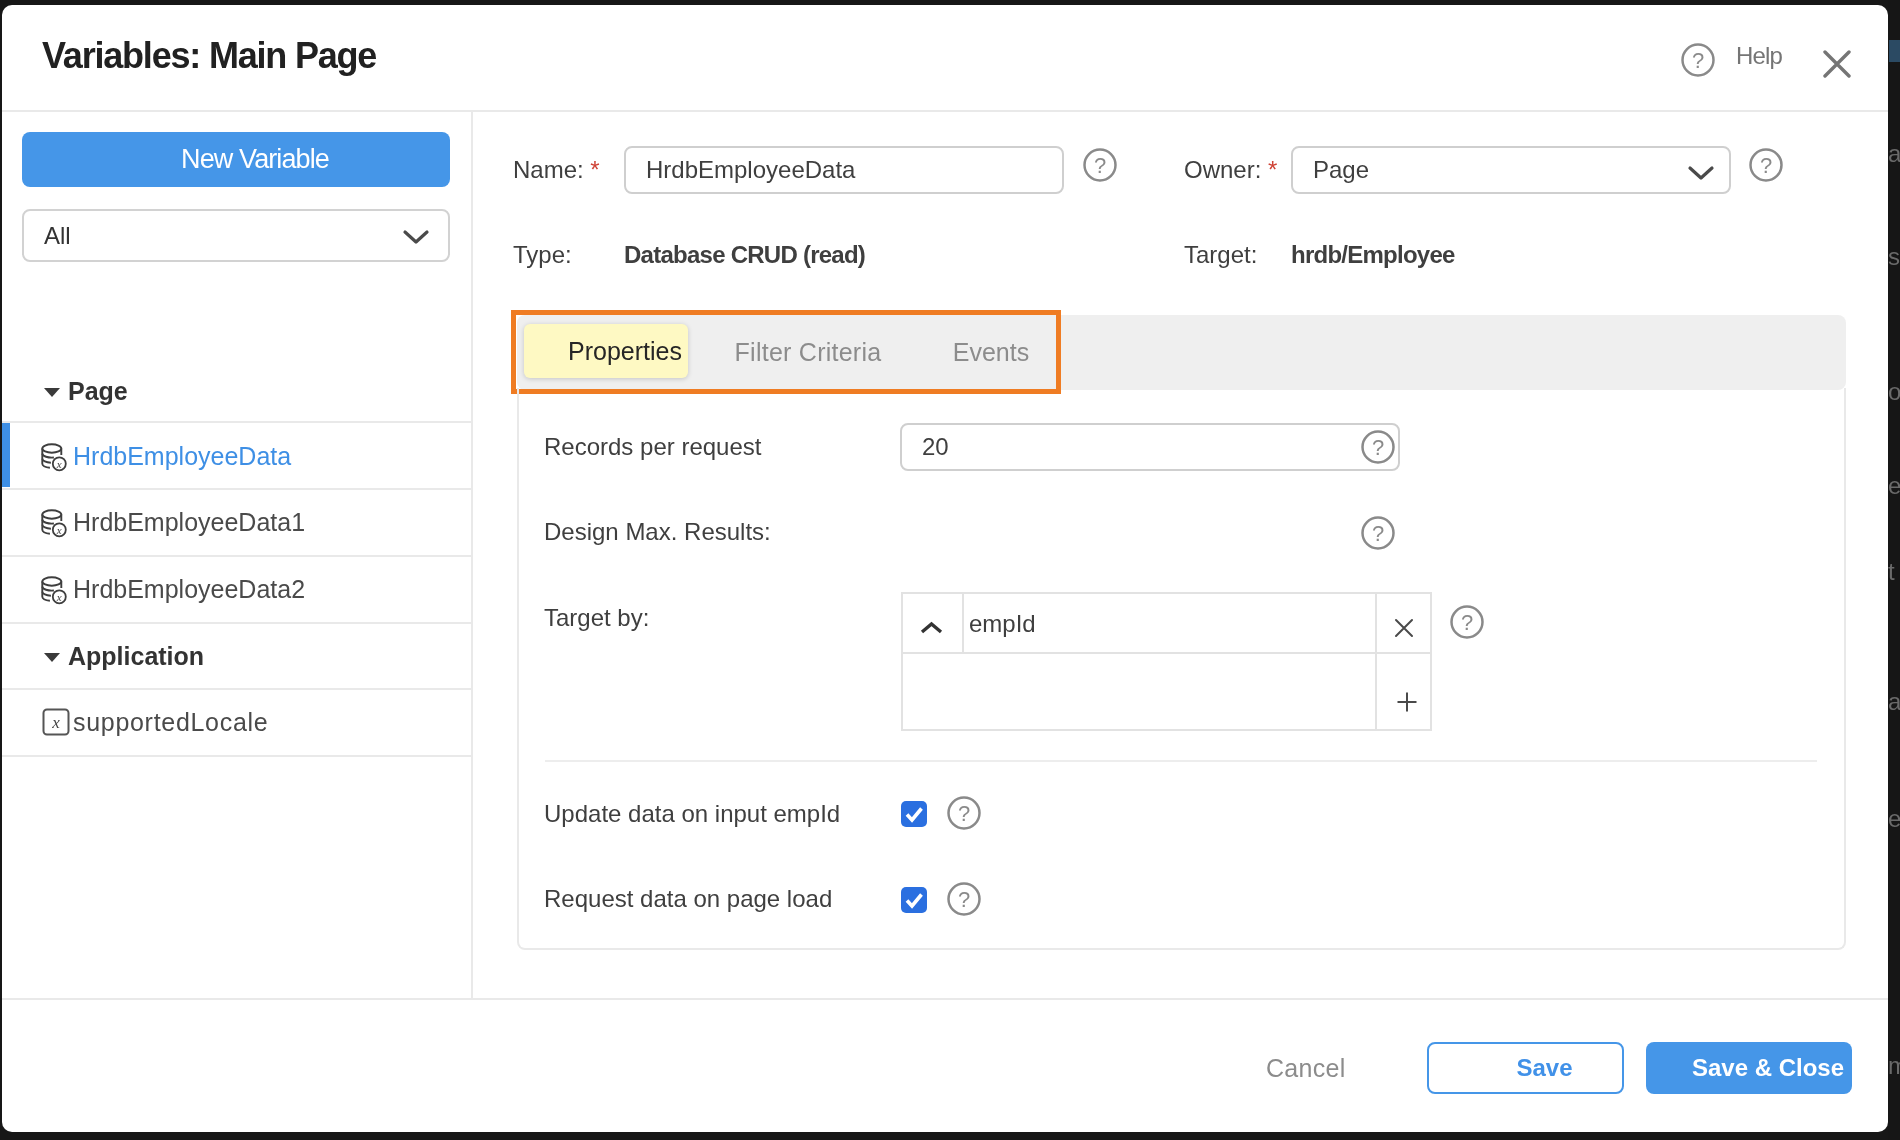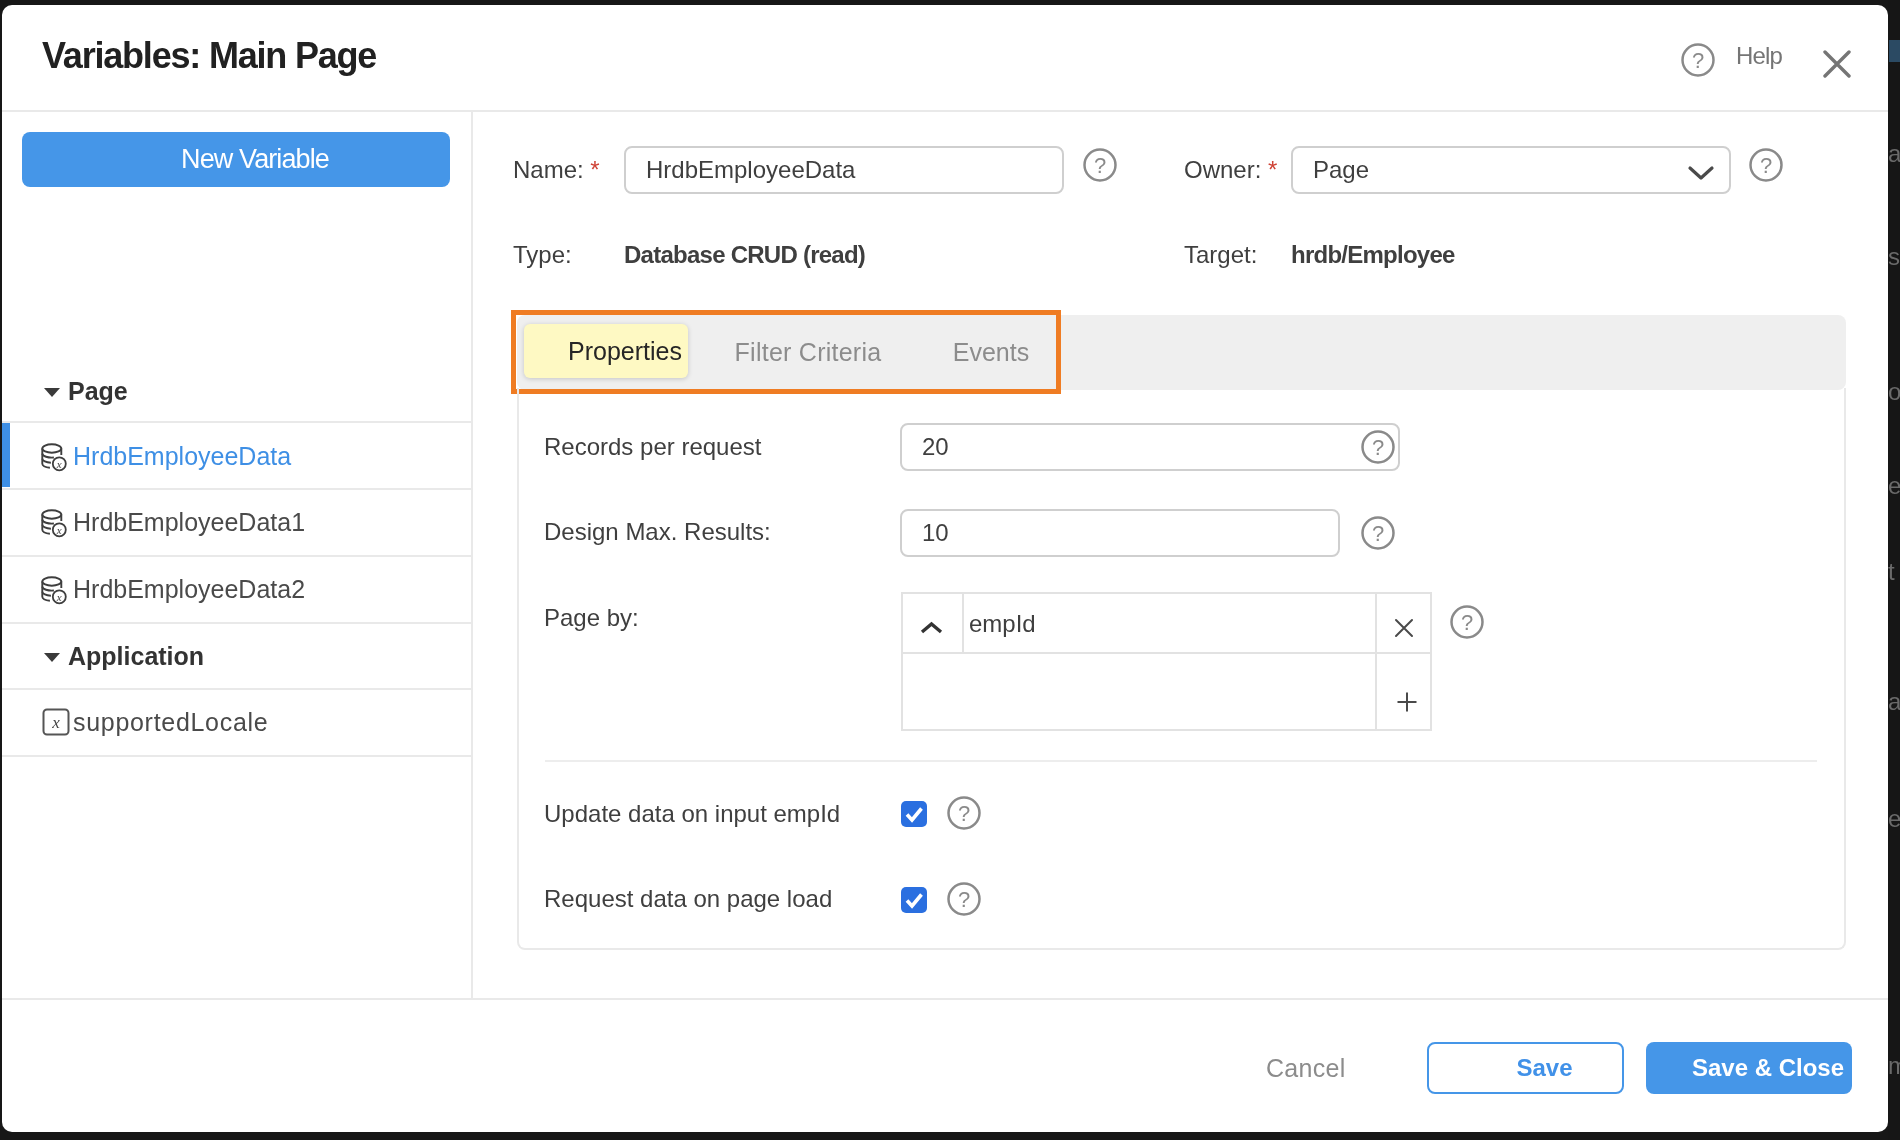--- a/index.html
+++ b/index.html
@@ -36,20 +36,25 @@
   <div class="abs" style="left:1734px; top:37px; font-size:24px; color:#757575; letter-spacing:-0.8px;">Help</div>
   <svg class="abs" style="left:1821px; top:45px;" width="28" height="28" viewBox="0 0 28 28">
       <path d="M2 2 L26 26 M26 2 L2 26" stroke="#757575" stroke-width="3.4" stroke-linecap="round"></path>
     </svg>
   <div class="abs hdiv" style="left:0; top:105px; width:1886px;"></div>
 
   <div class="abs" style="left:469px; top:105px; width:2px; height:888px; background:#e9e9e9;"></div>
 
   <div class="abs vcenter" style="left:20px; top:127px; width:428px; height:55px; background:#4596e8; border-radius:8px; justify-content:center; color:#fff; font-size:27px; letter-spacing:-0.9px;">New Variable</div>
 
+  <div class="abs vcenter" style="left:20px; top:204px; width:428px; height:53px; border:2px solid #d2d2d2; border-radius:8px; font-size:24px; color:#333; padding-left:20px;">All
+    <svg class="abs" style="right:18px; top:18px;" width="28" height="17" viewBox="0 0 28 17">
+        <polyline points="3,3 14,13 25,3" fill="none" stroke="#4a4a4a" stroke-width="3.2" stroke-linecap="round" stroke-linejoin="round"></polyline>
+      </svg>
+  </div>
 
 
   <div class="abs" style="left:42px; top:383px; width:0; height:0; border-left:8px solid transparent; border-right:8px solid transparent; border-top:9px solid #3a3a3a;"></div>
   <div class="abs" style="left:66px; top:372px; font-size:25px; font-weight:700; color:#333;">Page</div>
   <div class="abs hdiv" style="left:0; top:416px; width:469px;"></div>
 
   <div class="abs" style="left:0px; top:418px; width:8px; height:64px; background:#3e8fe5;"></div>
   <svg class="abs" style="left:38px; top:437px;" width="30" height="31" viewBox="0 0 30 31">
     <g fill="none" stroke="#3e3e3e" stroke-width="1.9">
       <ellipse cx="11.8" cy="6.5" rx="9.5" ry="4.2"></ellipse>
@@ -135,27 +140,26 @@
   <div class="abs" style="left:515px; top:383px; width:1329px; height:562px; border:2px solid #e9e9e9; border-top:none; border-radius:0 0 8px 8px;"></div>
 
   <div class="abs lbl" style="left:542px; top:428px;">Records per request</div>
   <div class="abs input" style="left:898px; top:418px; width:500px; height:48px;">20</div>
   <svg class="abs" style="left:1358px; top:424px;" width="36" height="36" viewBox="0 0 36 36">
       <circle cx="18" cy="18" r="15.5" fill="none" stroke="#8a8a8a" stroke-width="2.5"></circle>
       <text x="18" y="26" text-anchor="middle" font-size="22" fill="#8a8a8a" font-family="Liberation Sans">?</text>
     </svg>
 
   <div class="abs lbl" style="left:542px; top:513px;">Design Max. Results:</div>
-  <div class="abs input" style="left:898px; top:504px; width:440px; height:48px;">10</div>
   <svg class="abs" style="left:1358px; top:510px;" width="36" height="36" viewBox="0 0 36 36">
       <circle cx="18" cy="18" r="15.5" fill="none" stroke="#8a8a8a" stroke-width="2.5"></circle>
       <text x="18" y="26" text-anchor="middle" font-size="22" fill="#8a8a8a" font-family="Liberation Sans">?</text>
     </svg>
 
-  <div class="abs lbl" style="left:542px; top:599px;">Page by:</div>
+  <div class="abs lbl" style="left:542px; top:599px;">Target by:</div>
 
   <div class="abs" style="left:899px; top:587px; width:531px; height:139px; border:2px solid #e2e2e2;">
     <div class="abs" style="left:0; top:0; width:527px; height:60px; border-bottom:2px solid #e2e2e2;"></div>
     <div class="abs" style="left:59px; top:0; width:2px; height:60px; background:#e2e2e2;"></div>
     <div class="abs" style="left:472px; top:0; width:2px; height:135px; background:#e2e2e2;"></div>
     <svg class="abs" style="left:16px; top:27px;" width="25" height="14" viewBox="0 0 25 14">
         <polyline points="3,11 12.5,3 22,11" fill="none" stroke="#333" stroke-width="3.4" stroke-linejoin="miter"></polyline>
       </svg>
     <div class="abs" style="left:66px; top:16px; font-size:24px; color:#3f3f3f;">empId</div>
     <svg class="abs" style="left:491px; top:24px;" width="20" height="20" viewBox="0 0 20 20">

